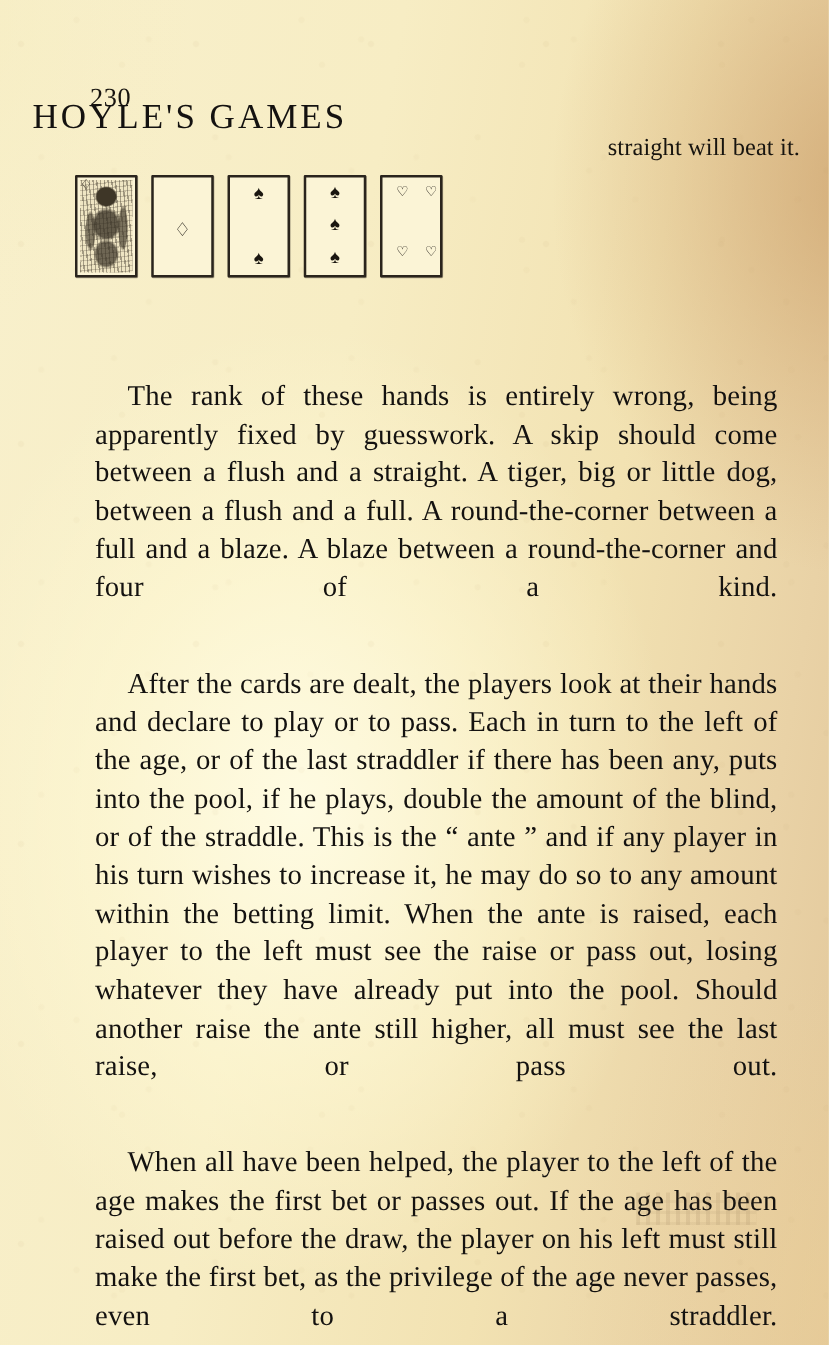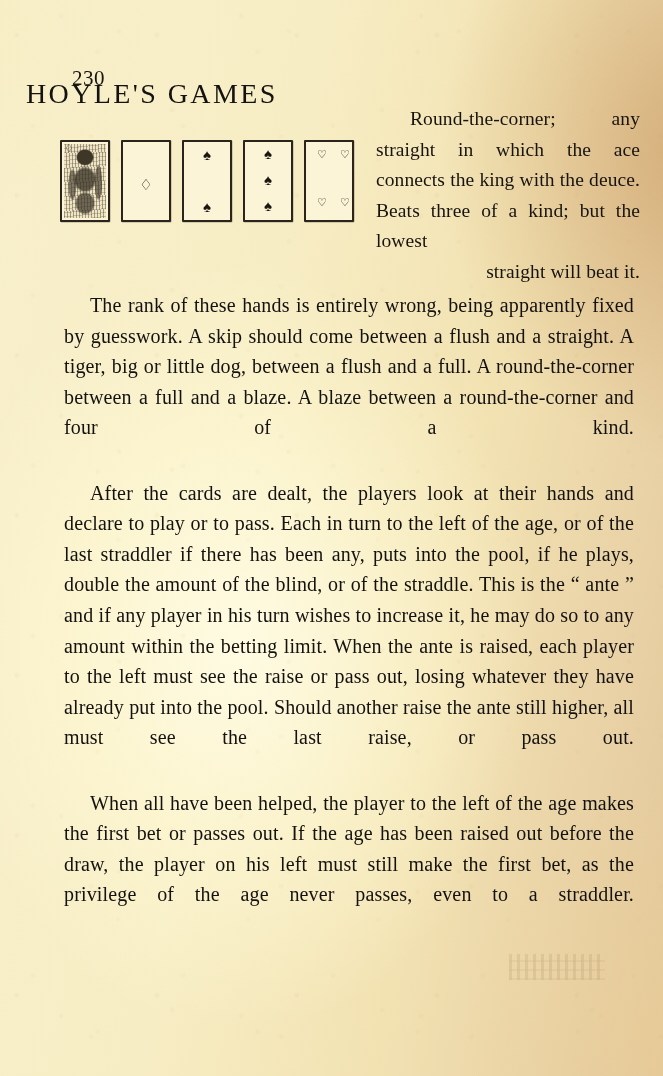--- a/index.html
+++ b/index.html
@@ -149,22 +149,22 @@
   #caption .last { display: block; text-align: right; text-indent: 0; }
 
   
   #body {
     position: absolute;
     top: 286px;
     left: 60px;
     width: 578px;
   }
   #body p {
-    margin: 4px;
-    font-size: 20px;
+    margin: 16px;
+    font-size: 23px;
     line-height: 30.6px;
     text-align: justify;
     text-indent: 26px;
     letter-spacing: 0.15px;
     color: #141210;
     -webkit-hyphens: none;
     hyphens: none;
   }
   #body p.tight { text-align: justify; }
   #body p::after {
@@ -227,21 +227,20 @@
       <div class="card">
         <div class="pip small" style="left:16px; top:7px;">♡</div>
         <div class="pip small" style="left:39px; top:7px;">♡</div>
         <div class="pip small" style="left:16px; top:55px;">♡</div>
         <div class="pip small" style="left:39px; top:55px;">♡</div>
       </div>
 
     </div>
 
     <div id="caption">
-      <span>Round-the-corner; any straight in which the ace connects the king with the deuce.  Beats three of a kind; but the lowest</span>
       <span class="last">straight will beat it.</span>
     </div>
 
     <div style="clear:both"></div>
   </div>
 
   <div id="body">
     <p>The rank of these hands is entirely wrong, being apparently fixed by guesswork.  A skip should come between a flush and a straight.  A tiger, big or little dog, between a flush and a full.  A round-the-corner between a full and a blaze.  A blaze between a round-the-corner and four of a kind.</p>
     <p>After the cards are dealt, the players look at their hands and declare to play or to pass.  Each in turn to the left of the age, or of the last straddler if there has been any, puts into the pool, if he plays, double the amount of the blind, or of the straddle.  This is the “ ante ” and if any player in his turn wishes to increase it, he may do so to any amount within the betting limit.  When the ante is raised, each player to the left must see the raise or pass out, losing whatever they have already put into the pool.  Should another raise the ante still higher, all must see the last raise, or pass out.</p>
     <p class="tight" style="text-align-last: left;">When all have been helped, the player to the left of the age makes the first bet or passes out.  If the age has been raised out before the draw, the player on his left must still make the first bet, as the privilege of the age never passes, even to a straddler.</p>

